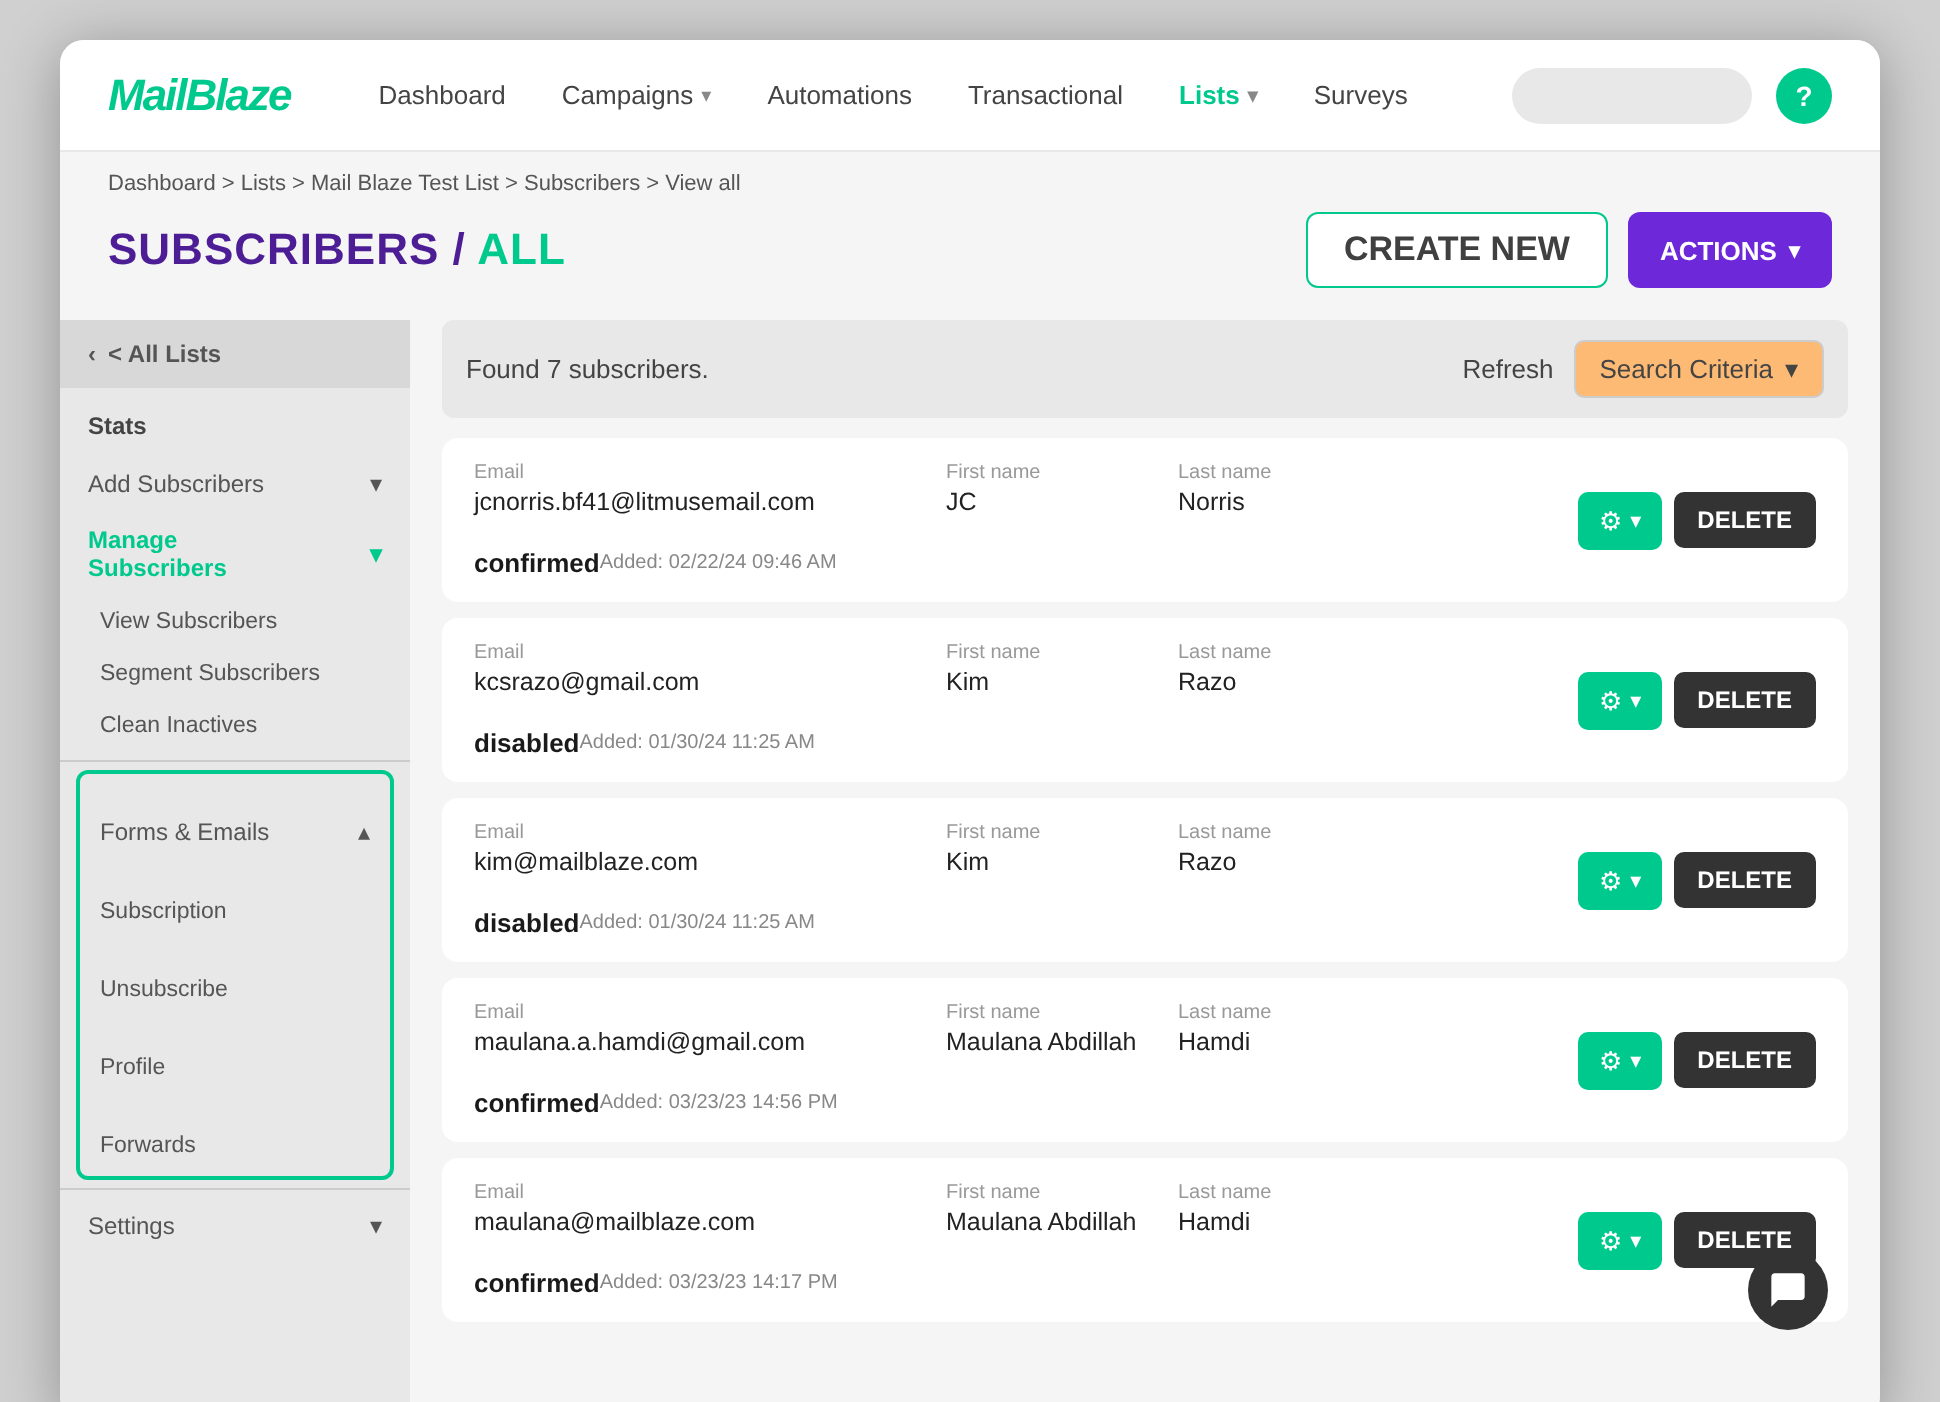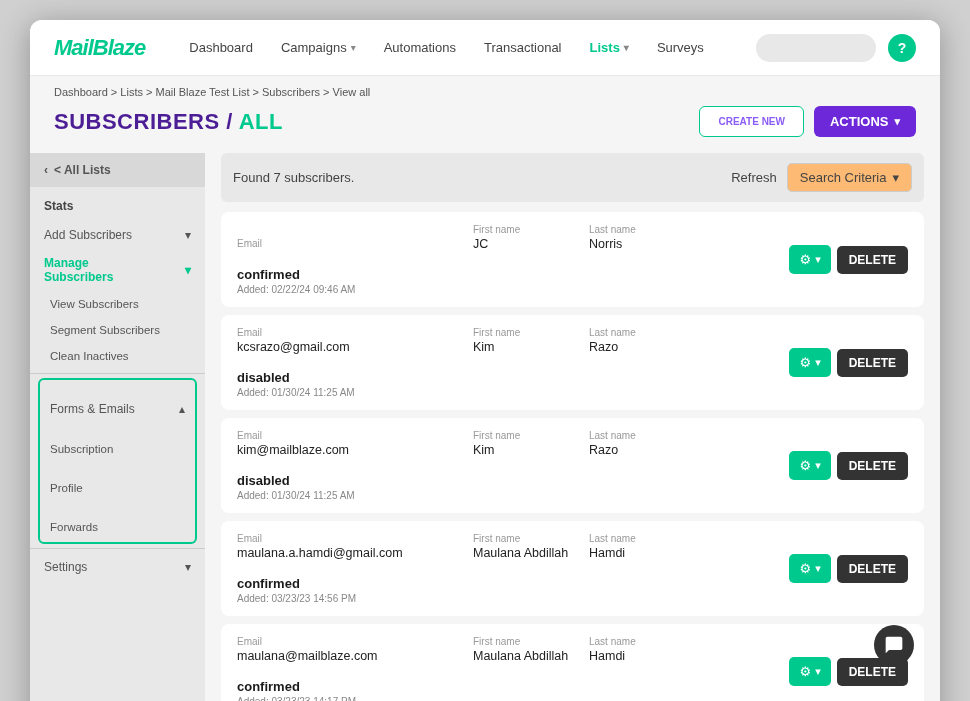--- a/index.html
+++ b/index.html
@@ -104,23 +104,23 @@
     .page-title span { color: #4c1d95; }
     .header-actions {
       display: flex;
       gap: 10px;
     }
     .btn-create {
       padding: 8px 18px;
       border: 1.5px solid #00c98d;
       background: #fff;
       border-radius: 6px;
-      font-size: 10px;
+      font-size: 17px;
       font-weight: 600;
-      color: #8b5cf6;
+      color: #404040;
       cursor: pointer;
     }
     .btn-actions {
       padding: 8px 16px;
       background: #6d28d9;
       border: none;
       border-radius: 6px;
       font-size: 13px;
       font-weight: 600;
       color: #fff;
@@ -268,21 +268,21 @@
       color: #999;
       margin-bottom: 2px;
     }
     .field-value {
       font-size: 12.5px;
       color: #222;
       font-weight: 500;
     }
     .status-block {
       display: flex;
-      flex-direction: column;
+      flex-direction: row;
       min-width: 110px;
     }
     .status-confirmed {
       font-size: 13px;
       font-weight: 700;
       color: #1a1a1a;
     }
     .status-disabled {
       font-size: 13px;
       font-weight: 700;
@@ -408,20 +408,21 @@
       <div class="sidebar-item sub-item">Clean Inactives</div>
 
       <div class="sidebar-divider"></div>
 
       <div class="sidebar-box">
         <div class="sidebar-item">
           <span>Forms &amp; Emails</span>
           <span>▴</span>
         </div>
         <div class="sidebar-item sub-item">Subscription</div>
+        <div class="sidebar-item sub-item">Unsubscribe</div>
         <div class="sidebar-item sub-item">Profile</div>
         <div class="sidebar-item sub-item">Forwards</div>
       </div>
 
       <div class="sidebar-divider"></div>
 
       <div class="sidebar-item">
         <span>Settings</span>
         <span>▾</span>
       </div>
@@ -438,20 +439,21 @@
             <span>▾</span>
           </button>
         </div>
       </div>
 
       <div id="subscriber-list">
           <div class="subscriber-card">
     <div class="card-fields">
       <div class="card-field email-field">
         <span class="field-label">Email</span>
+        <span class="field-value">jcnorris.bf41@litmusemail.com</span>
       </div>
       <div class="card-field name-field">
         <span class="field-label">First name</span>
         <span class="field-value">JC</span>
       </div>
       <div class="card-field name-field">
         <span class="field-label">Last name</span>
         <span class="field-value">Norris</span>
       </div>
       <div class="status-block">

